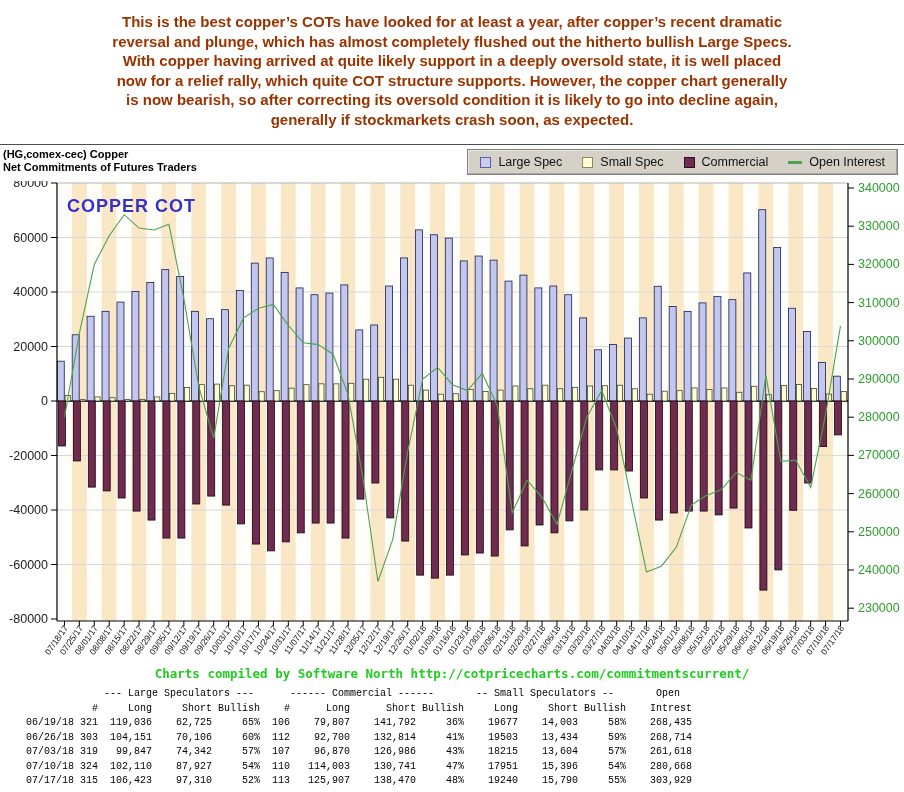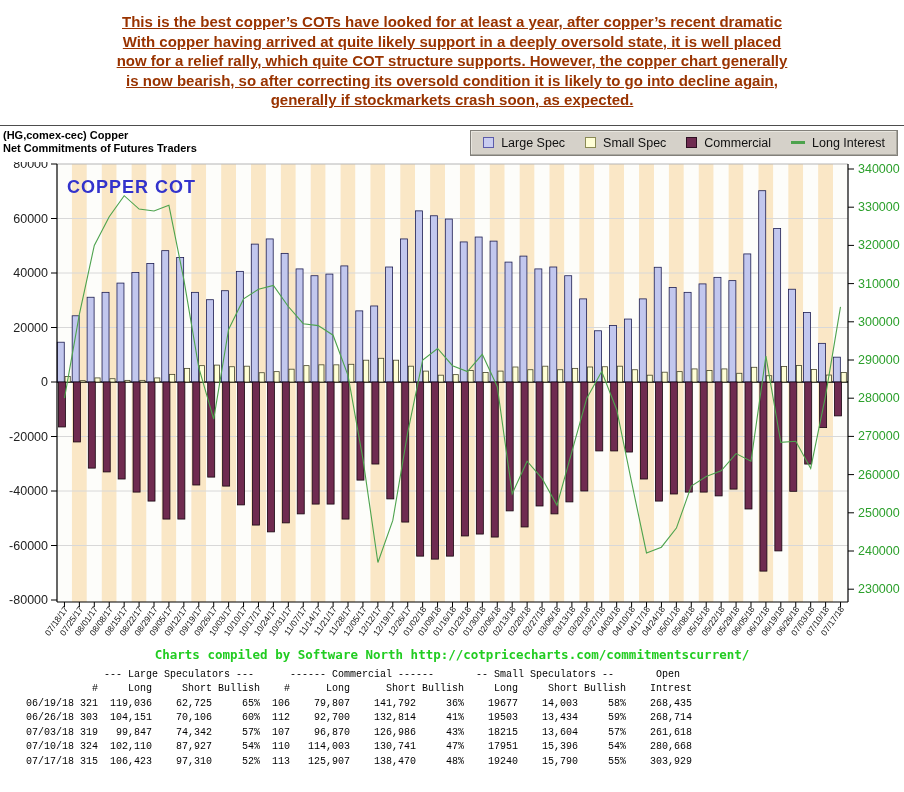--- a/index.html
+++ b/index.html
@@ -1,38 +1,39 @@
 <!DOCTYPE html>
 <html><head>
 <meta charset="utf-8">
 <style>
   html,body{margin:0;padding:0;background:#ffffff;}
   body{width:904px;height:792px;overflow:hidden;font-family:"Liberation Sans",sans-serif;}
   .commentary{width:880px;margin:0 auto;padding-top:12px;text-align:center;
-    color:#993300;font-weight:bold;font-size:15px;line-height:19.5px;text-decoration:underline;}
+    color:#993300;font-weight:bold;font-size:15px;line-height:19.5px;}
   .chart-section{margin-top:15px;border-top:1px solid #4d4d4d;position:relative;}
   .chart-header{position:relative;height:36px;}
   .chart-title{padding:3px 0 0 3px;font-size:11px;font-weight:bold;line-height:13px;color:#000;}
   .legend-box{position:absolute;right:6px;top:4px;background:#d5d1c9;border:1px solid #82807a;
     box-shadow:inset -1px -1px 0 #aaa8a0, inset 1px 1px 0 #e8e6df;
     display:flex;align-items:center;gap:20px;padding:5px 12px;font-size:12.5px;color:#111;}
   .legend-item{display:flex;align-items:center;gap:7px;white-space:nowrap;}
   .swatch{width:9px;height:9px;border:1px solid #000;display:inline-block;}
   .swatch-line{width:14px;height:3px;display:inline-block;}
   svg{display:block;}
   .credit{margin-top:1px;text-align:center;color:#21cc21;
     font-family:"DejaVu Sans Mono",monospace;font-size:12.5px;font-weight:bold;}
   pre.cot-table{margin:6px 8px 0 26px;font-family:"Liberation Mono",monospace;
     font-size:10px;line-height:14.5px;color:#000;}
 </style>
 </head>
 <body>
 
 <div class="commentary" id="commentary">
     <div>This is the best copper’s COTs have looked for at least a year, after copper’s recent dramatic</div>
+    <div>reversal and plunge, which has almost completely flushed out the hitherto bullish Large Specs.</div>
     <div>With copper having arrived at quite likely support in a deeply oversold state, it is well placed</div>
     <div>now for a relief rally, which quite COT structure supports. However, the copper chart generally</div>
     <div>is now bearish, so after correcting its oversold condition it is likely to go into decline again,</div>
     <div>generally if stockmarkets crash soon, as expected.</div>
   </div>
 
 <div class="chart-section">
   <div class="chart-header">
     <div class="chart-title">
       <div>(HG,comex-cec) Copper</div>
@@ -46,21 +47,21 @@
         <span class="legend-item">
           <span class="swatch" style="background: rgb(255, 255, 214); border-color: rgb(138, 138, 85);"></span>
           <span>Small Spec</span>
         </span>
         <span class="legend-item">
           <span class="swatch" style="background: rgb(111, 43, 80); border-color: rgb(46, 15, 34);"></span>
           <span>Commercial</span>
         </span>
         <span class="legend-item">
           <span class="swatch-line" style="background: rgb(77, 163, 77);"></span>
-          <span>Long Interest</span>
+          <span>Open Interest</span>
         </span>
       </div>
   </div>
   <div id="plot">
       <svg width="904" height="484" viewBox="0 0 904 484">
         <g>
           <rect x="57" y="2" width="14.924528301886792" height="438" fill="#fdfdfa"></rect>
           <rect x="71.9245283018868" y="2" width="14.924528301886792" height="438" fill="#fae7c6"></rect>
           <rect x="86.84905660377359" y="2" width="14.924528301886792" height="438" fill="#fdfdfa"></rect>
           <rect x="101.77358490566037" y="2" width="14.924528301886792" height="438" fill="#fae7c6"></rect>

